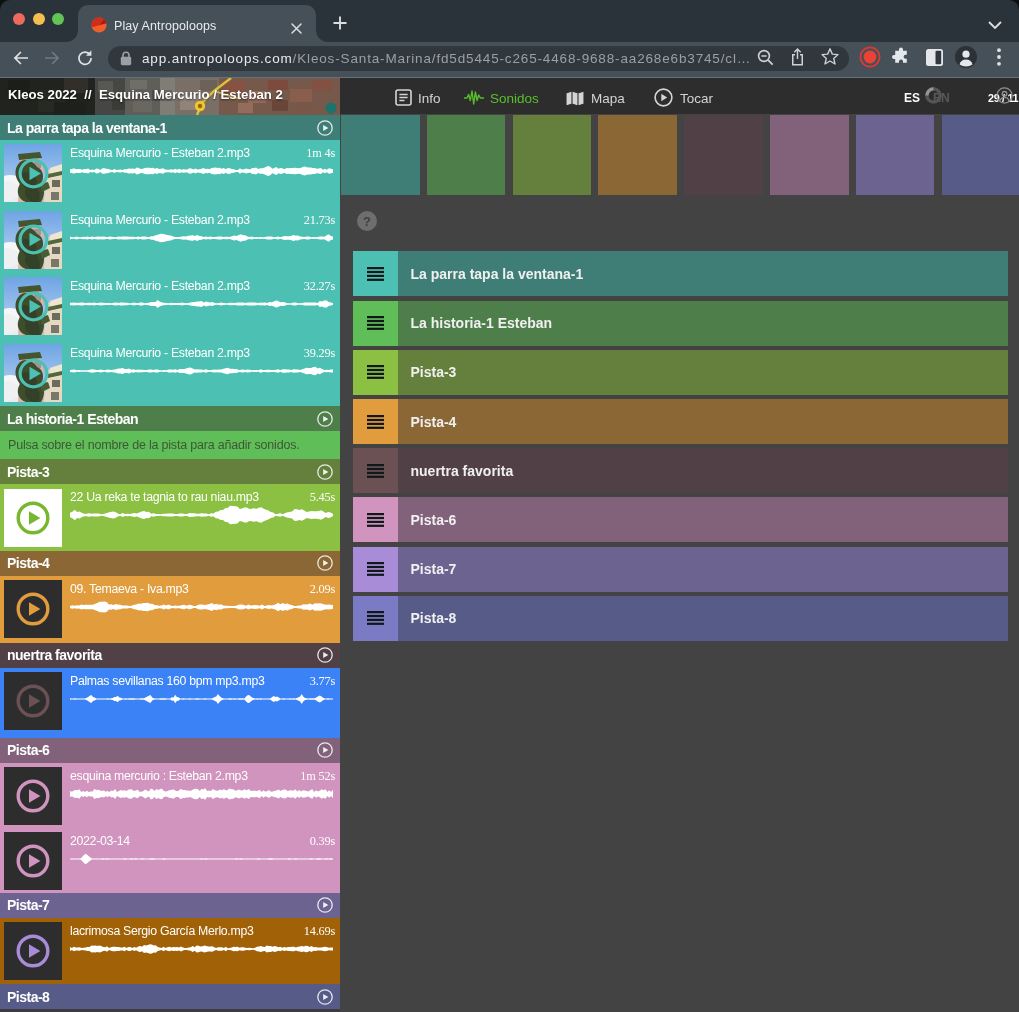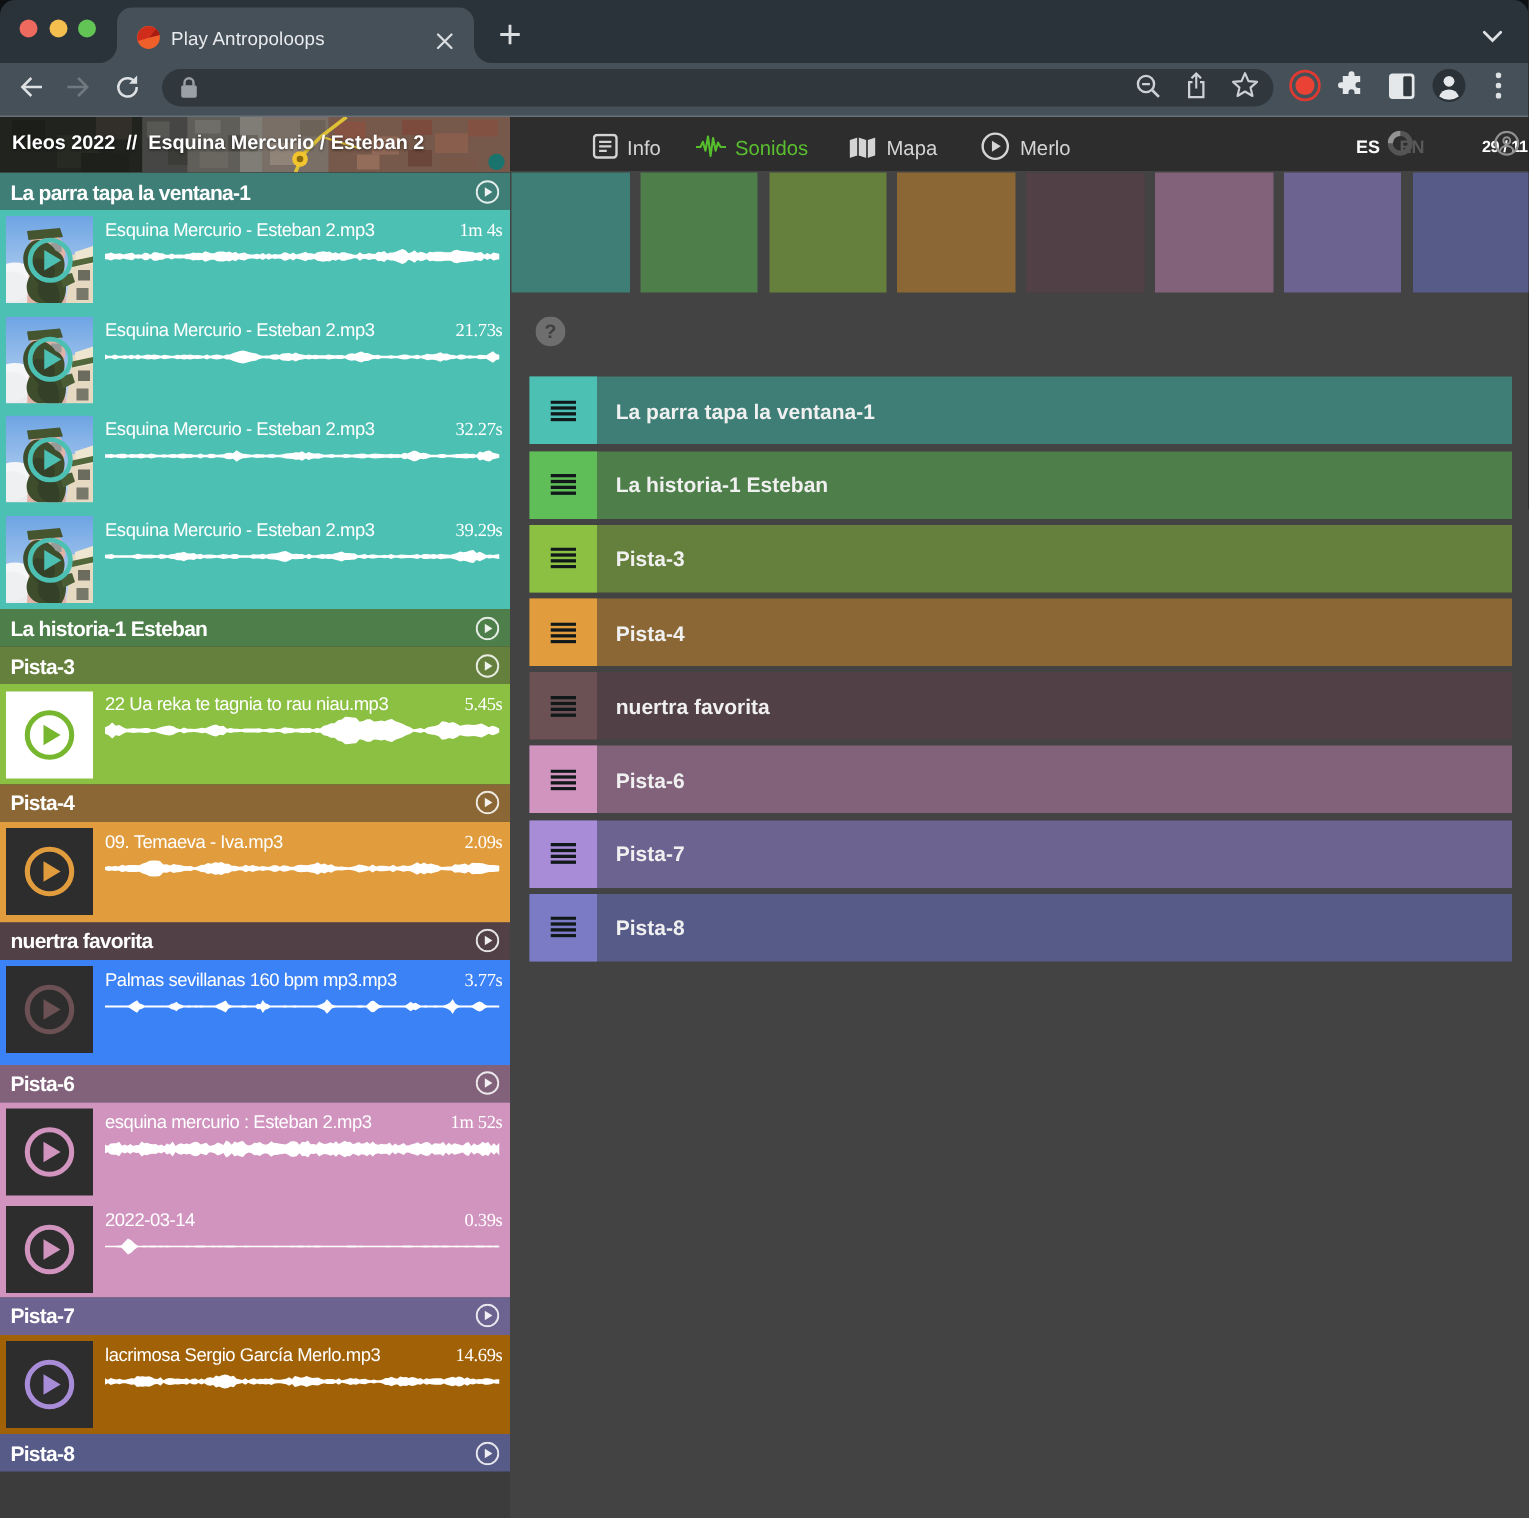--- a/index.html
+++ b/index.html
@@ -82,20 +82,21 @@
       </svg></span>
   <span class="tbi" style="left:76px"><svg width="18" height="18" viewBox="0 0 18 18">
         <path d="M14.1 5.9 A6.1 6.1 0 1 0 15.1 9" fill="none" stroke="#dee1e4" stroke-width="1.7"></path>
         <path d="M15.4 1.3 L15.4 6.8 L10 6.8 Z" fill="#dee1e4"></path>
       </svg></span>
   <div class="urlpill"></div>
   <span class="tbi" style="left:120px;top:8.5px"><svg width="12" height="15" viewBox="0 0 12 15">
         <path d="M2.2 6 V4.2 a3.8 3.8 0 0 1 7.6 0 V6 h-1.6 V4.2 a2.2 2.2 0 0 0 -4.4 0 V6 Z" fill="#9aa0a6"></path>
         <rect x="0.8" y="5.8" width="10.4" height="8.4" rx="1.4" fill="#9aa0a6"></rect>
       </svg></span>
+  <div class="urltext">app.antropoloops.com<span class="g">/Kleos-Santa-Marina/fd5d5445-c265-4468-9688-aa268e6b3745/cl…</span></div>
   <span class="tbi" style="left:756px;top:5.5px"><svg width="19" height="19" viewBox="0 0 19 19">
         <circle cx="8" cy="8" r="5.4" fill="none" stroke="#cdd1d5" stroke-width="1.6"></circle>
         <line x1="12.2" y1="12.2" x2="16.6" y2="16.6" stroke="#cdd1d5" stroke-width="1.8"></line>
         <line x1="5.4" y1="8" x2="10.6" y2="8" stroke="#cdd1d5" stroke-width="1.5"></line>
       </svg></span>
   <span class="tbi" style="left:789px;top:5px"><svg width="17" height="20" viewBox="0 0 17 20">
         <path d="M8.5 1 L12.2 4.7 11.2 5.7 9.2 3.8 V12 H7.8 V3.8 L5.8 5.7 4.8 4.7 Z" fill="#cdd1d5"></path>
         <path d="M3 7 H6 V8.5 H4.5 V17 H12.5 V8.5 H11 V7 H14 V18.5 H3 Z" fill="#cdd1d5"></path>
       </svg></span>
   <span class="tbi" style="left:820px;top:5px"><svg width="20" height="20" viewBox="0 0 20 20">
@@ -178,21 +179,21 @@
       <span style="margin-top:3px"><svg width="20" height="17" viewBox="0 0 20 17">
           <path d="M1 3 L7 1 L13 3 L19 1 V14 L13 16 L7 14 L1 16 Z M7 1 V14 M13 3 V16" fill="#d4d4d4" stroke="#2d2d2d" stroke-width="1.1"></path>
         </svg></span>
       <span style="margin-left:6px">Mapa</span>
     </div>
   <div class="nav" style="left:616px">
       <span style="margin-top:2px"><svg width="19" height="19" viewBox="0 0 19 19">
           <circle cx="9.5" cy="9.5" r="8.4" fill="none" stroke="#d4d4d4" stroke-width="1.6"></circle>
           <path d="M7.3 5.8 L13.2 9.5 L7.3 13.2 Z" fill="#d4d4d4"></path>
         </svg></span>
-      <span style="margin-left:7px">Merlo</span>
+      <span style="margin-left:7px">Tocar</span>
     </div>
   <div class="nav" style="left:866px;font-weight:bold;font-size:12px;color:#fafafa">ES</div>
   <div class="nav" style="left:895px;font-weight:bold;font-size:12px;color:#595959">EN</div>
   <span style="position:absolute;left:925px;top:9px"><svg width="17" height="17" viewBox="0 0 17 17">
         <circle cx="8.5" cy="8.5" r="6.6" fill="none" stroke="#555" stroke-width="3.4"></circle>
         <path d="M1.9 8.5 A6.6 6.6 0 0 1 8.5 1.9" fill="none" stroke="#949494" stroke-width="3.4"></path>
       </svg></span>
   <div class="nav" style="left:950px;font-weight:bold;font-size:10.8px;letter-spacing:-0.3px;color:#fff">29 / 11</div>
   <span style="position:absolute;left:996px;top:9px"><svg width="17" height="17" viewBox="0 0 17 17">
         <circle cx="8.5" cy="8.5" r="7.6" fill="none" stroke="#909090" stroke-width="1.4"></circle>
@@ -346,20 +347,23 @@
         </svg>
       </div>
     </div>
     <div class="shead" style="background:#4E7F4B">
       <span>La historia-1 Esteban</span>
       <svg class="hplay" width="16" height="16" viewBox="0 0 16 16">
         <circle cx="8" cy="8" r="7.2" fill="none" stroke="rgba(255,255,255,0.85)" stroke-width="1.3"></circle>
         <path d="M 6.2 4.9 L 11.3 8 L 6.2 11.1 Z" fill="rgba(255,255,255,0.9)"></path>
       </svg>
     </div>
+    <div class="sbody" style="background:#60BE58">
+      <div class="band">Pulsa sobre el nombre de la pista para añadir sonidos.</div>
+    </div>
     <div class="shead" style="background:#65803C">
       <span>Pista-3</span>
       <svg class="hplay" width="16" height="16" viewBox="0 0 16 16">
         <circle cx="8" cy="8" r="7.2" fill="none" stroke="rgba(255,255,255,0.85)" stroke-width="1.3"></circle>
         <path d="M 6.2 4.9 L 11.3 8 L 6.2 11.1 Z" fill="rgba(255,255,255,0.9)"></path>
       </svg>
     </div>
     <div class="sbody" style="background:#8BC043">
       <div class="entry ">
         <div class="thumb" style="background:#fff">

